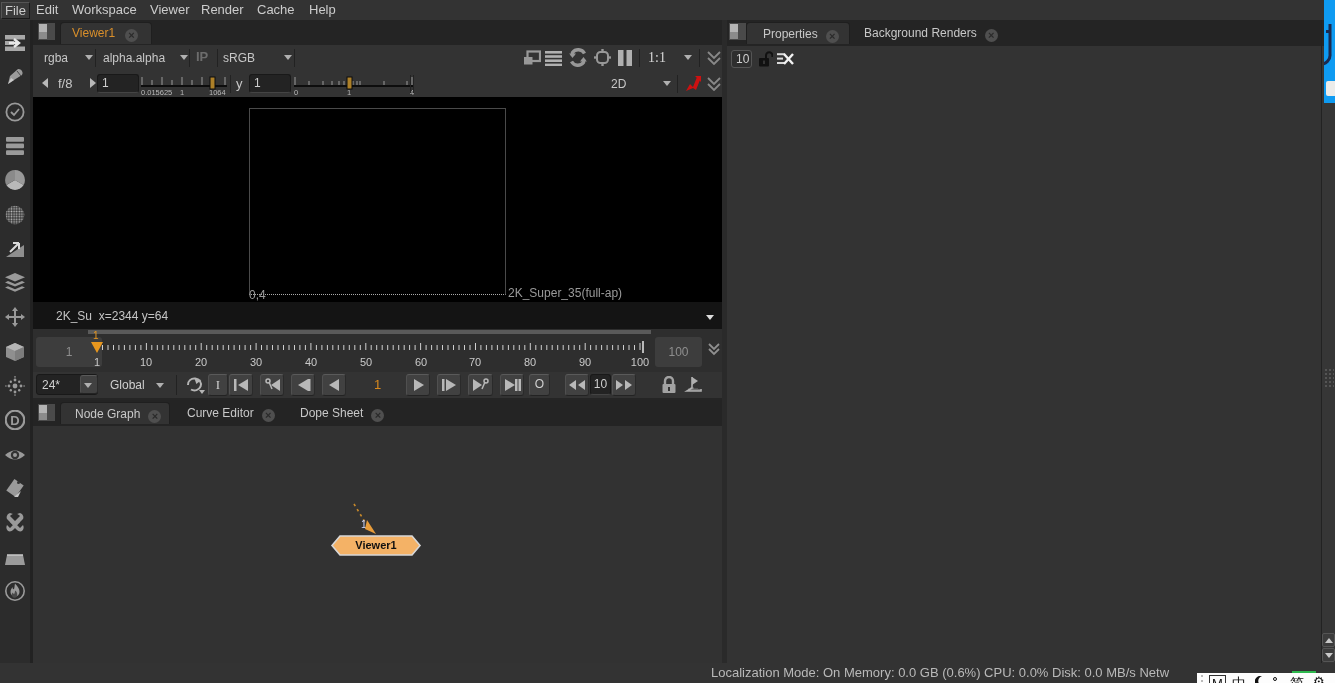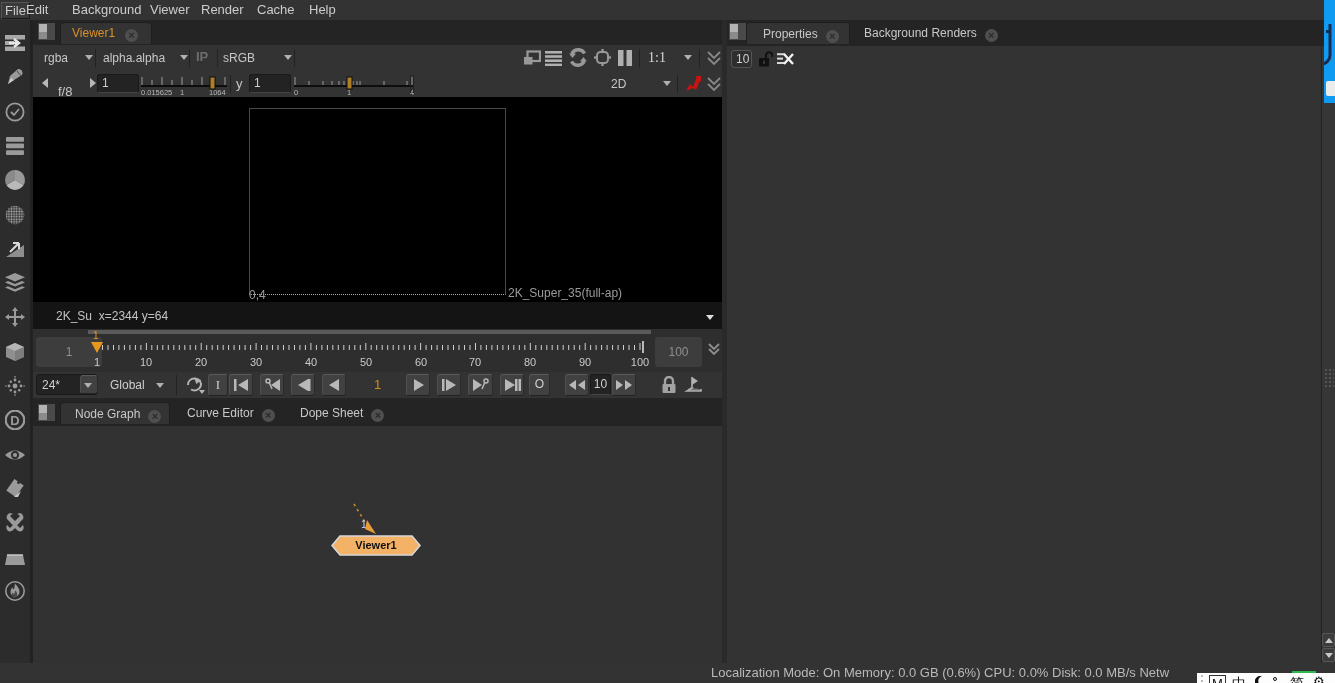--- a/index.html
+++ b/index.html
@@ -74,22 +74,22 @@
   
   #blue-bar { left:1324px; top:0; width:11px; height:103px; background:#0f9bf2; }
   #ime-bar { left:1197px; top:673px; width:138px; height:10px; background:#fdfdfd; }
 </style>
 </head>
 <body>
 <div id="stage">
 
   <div id="menubar" class="abs">
     <span class="mi" id="file-btn" style="left:1px;">File</span>
-    <span class="mi" style="left:26px;">Edit</span>
-    <span class="mi" style="left:72px;">Background</span>
+    <span class="mi" style="left:36px;">Edit</span>
+    <span class="mi" style="left:72px;">Workspace</span>
     <span class="mi" style="left:150px;">Viewer</span>
     <span class="mi" style="left:201px;">Render</span>
     <span class="mi" style="left:257px;">Cache</span>
     <span class="mi" style="left:309px;">Help</span>
   </div>
 
   <div id="toolbar" class="abs">
 
     <svg style="top:13px;" width="20" height="20" viewBox="0 0 20 20">
       <g fill="#a8a8a8">
@@ -291,21 +291,21 @@
     <svg style="position:absolute;left:674px;top:6px;" width="14" height="14" viewBox="0 0 14 14">
       <g stroke="#888" stroke-width="1.8" fill="none">
           <path d="M1 1 L7 7 L13 1"></path>
           <path d="M1 7 L7 13 L13 7"></path>
         </g>
     </svg>
   </div>
 
   <div id="viewer-row2" class="abs">
     <span style="position:absolute;left:9px;top:7px;width:0;height:0;border-top:5px solid transparent;border-bottom:5px solid transparent;border-right:6px solid #b8b8b8;"></span>
-    <span style="position:absolute;left:25px;top:13px;font-size:13px;">f/8</span>
+    <span style="position:absolute;left:25px;top:5px;font-size:13px;">f/8</span>
     <span style="position:absolute;left:57px;top:7px;width:0;height:0;border-top:5px solid transparent;border-bottom:5px solid transparent;border-left:6px solid #b8b8b8;"></span>
     <div class="inputbox" style="left:64px;top:3px;width:42px;height:19px;line-height:17px;">1</div>
 
     <svg style="position:absolute;left:108px;top:2px;" width="86" height="23" viewBox="0 0 86 23">
       <line x1="0" y1="13" x2="86" y2="13" stroke="#0d0d0d" stroke-width="2"></line>
       <g stroke="#9a9a9a" stroke-width="1">
         <line x1="1" y1="4" x2="1" y2="12"></line>
           <line x1="11" y1="7" x2="11" y2="12"></line>
           <line x1="21" y1="4" x2="21" y2="12"></line>
           <line x1="31" y1="7" x2="31" y2="12"></line>

